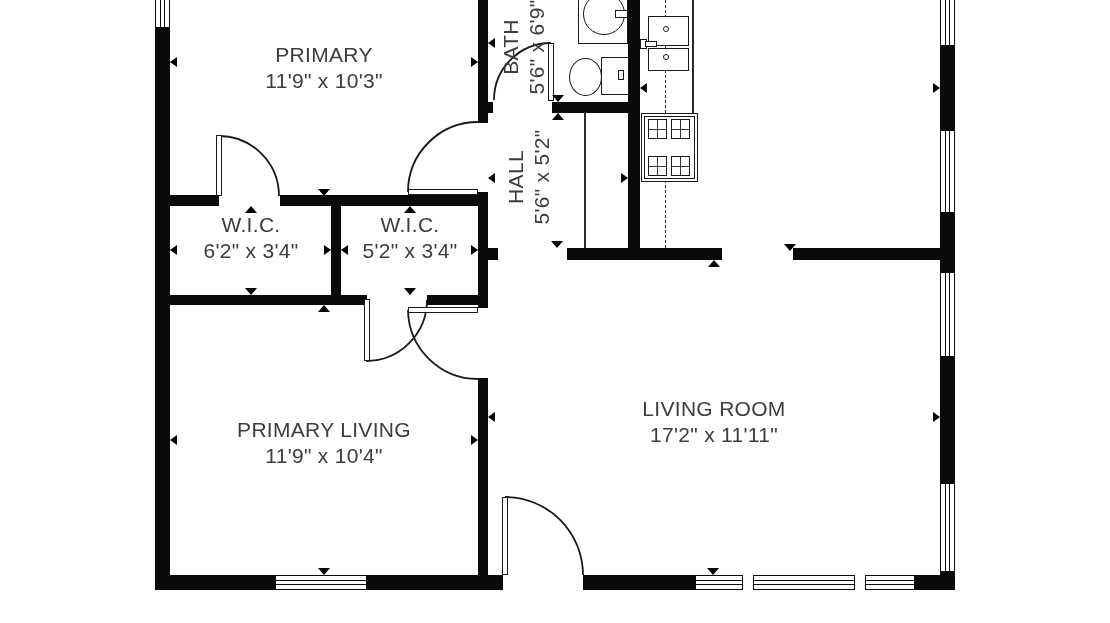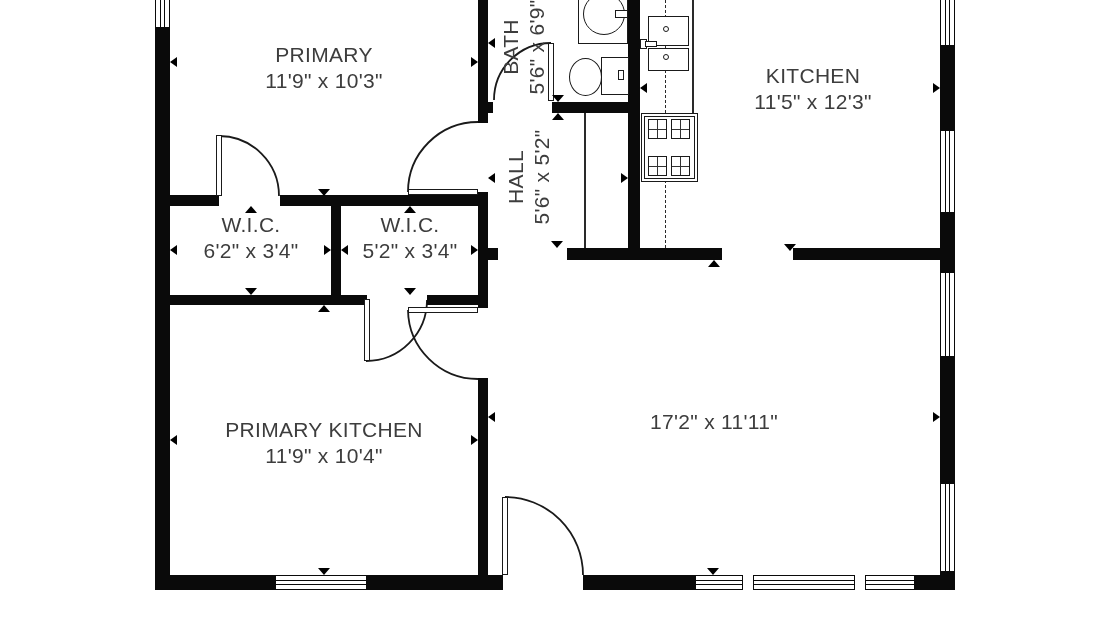--- a/index.html
+++ b/index.html
@@ -139,37 +139,34 @@
   <div class="arw d" style="left:707px;top:568px"></div>
 
   <div class="lbl" style="left:324px;top:68px">
     <div>PRIMARY</div>
     <div>11'9" x 10'3"</div>
   </div>
   <div class="lbl rot" style="left:524px;top:47px">
     <div>BATH</div>
     <div>5'6" x 6'9"</div>
   </div>
-  <div class="lbl" style="left:813px;top:89px">
-    <div>KITCHEN</div>
-    <div>11'5" x 12'3"</div>
-  </div>
   <div class="lbl rot" style="left:529px;top:177px">
     <div>HALL</div>
     <div>5'6" x 5'2"</div>
   </div>
   <div class="lbl" style="left:251px;top:238px">
     <div>W.I.C.</div>
     <div>6'2" x 3'4"</div>
   </div>
   <div class="lbl" style="left:410px;top:238px">
     <div>W.I.C.</div>
     <div>5'2" x 3'4"</div>
   </div>
   <div class="lbl" style="left:324px;top:443px">
-    <div>PRIMARY KITCHEN</div>
+    <div>PRIMARY LIVING</div>
     <div>11'9" x 10'4"</div>
   </div>
   <div class="lbl" style="left:714px;top:422px">
+    <div>LIVING ROOM</div>
     <div>17'2" x 11'11"</div>
   </div>
 
 </div>
 
 </body></html>

